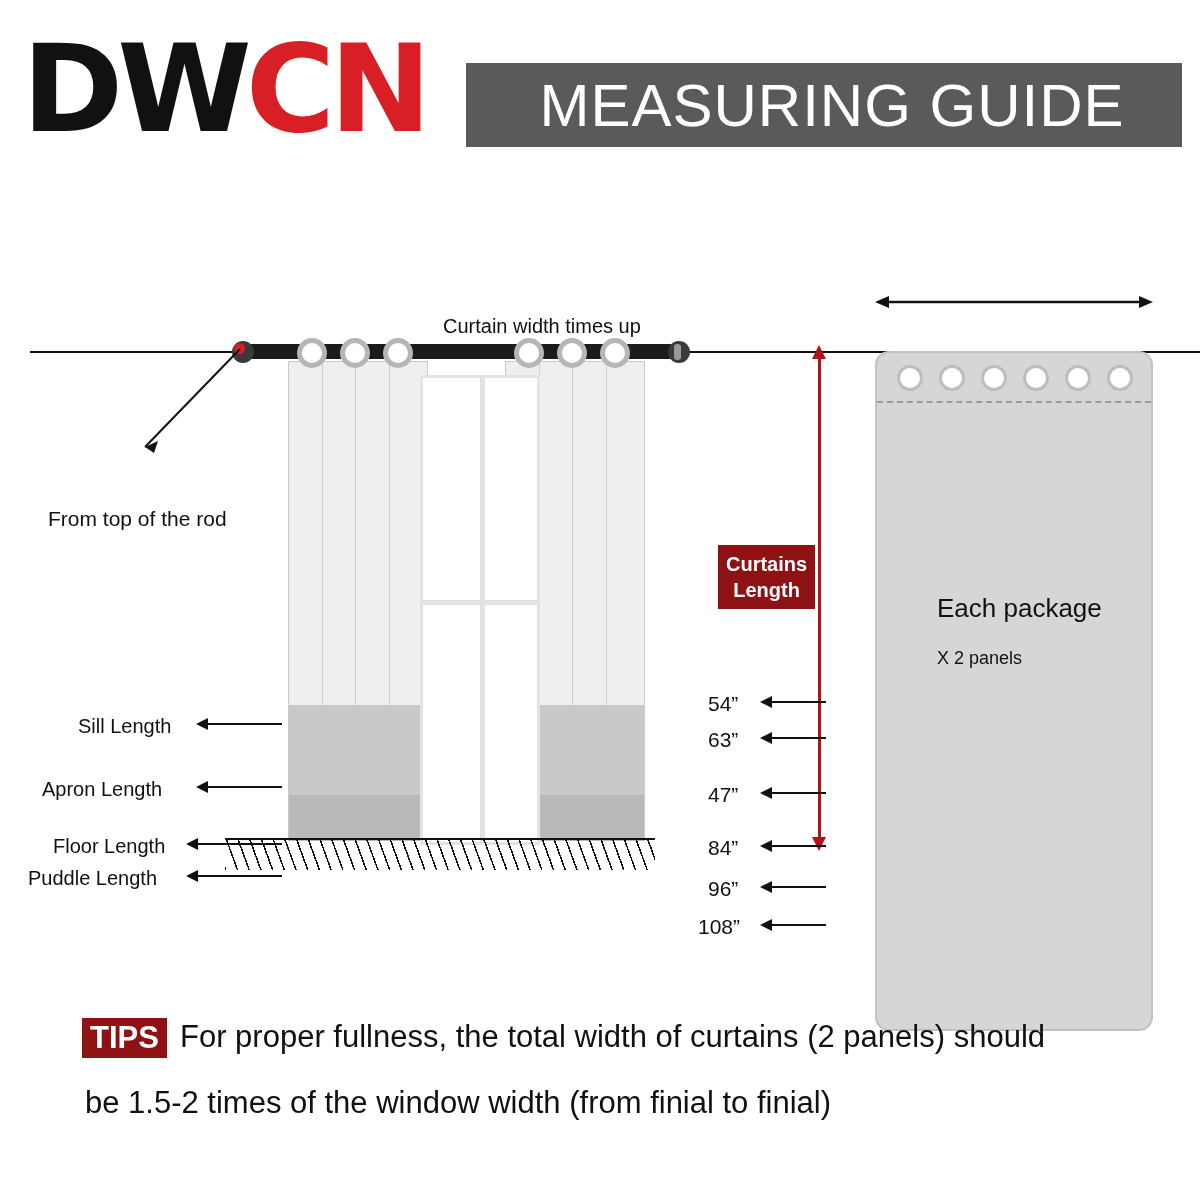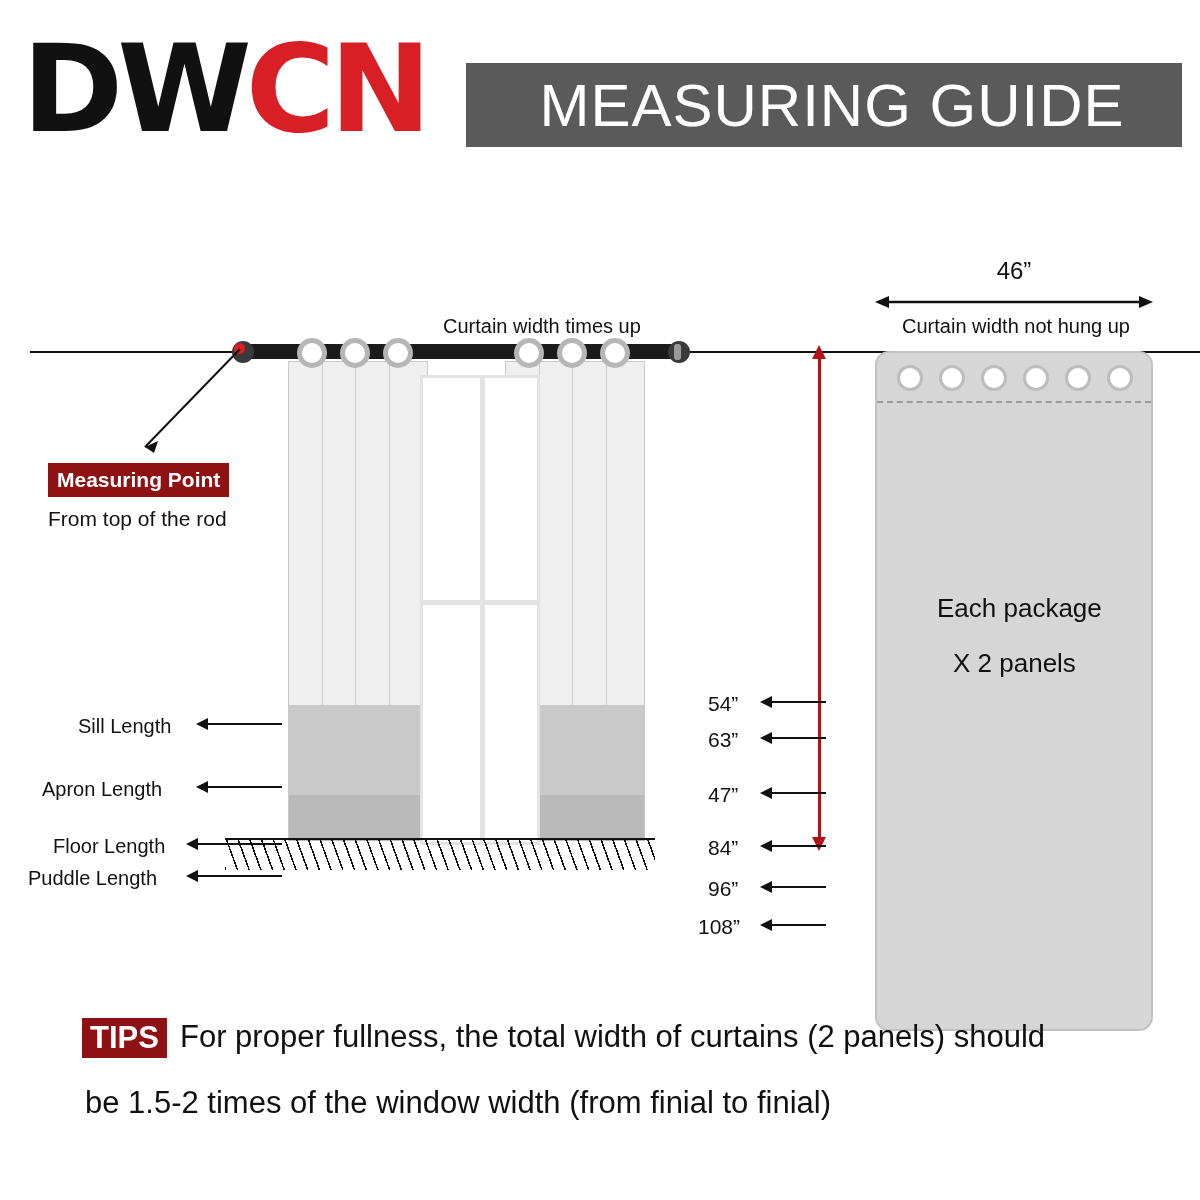--- a/index.html
+++ b/index.html
@@ -126,21 +126,21 @@
   }
   #pkg-header {
     position:absolute; left:0; top:0; width:100%; height:50px;
     border-bottom:2px dashed #9b9b9b;
   }
   .pkg-grommet {
     position:absolute; top:12px; width:26px; height:26px; border-radius:50%;
     background:#ffffff; border:3px solid #bdbdbd;
   }
   #pkg-text1 { position:absolute; left:60px; top:240px; font-size:26px; }
-  #pkg-text2 { position:absolute; left:60px; top:295px; font-size:26px;margin-left:16px; }
+  #pkg-text2 { position:absolute; left:60px; top:295px; font-size:18px; }
 
   
   #width-arrow { position:absolute; left:875px; top:120px; width:278px; height:14px; }
   #width-value { position:absolute; left:875px; top:82px; width:278px; text-align:center; font-size:24px; }
   #width-caption { position:absolute; left:866px; top:140px; width:300px; text-align:center; font-size:20px; }
 
   #curtain-hung-caption { position:absolute; left:443px; top:140px; font-size:20px; }
 
   
   #tips { position:absolute; left:0; top:1005px; width:1200px; height:195px;margin-left:40px; }
@@ -205,21 +205,20 @@
   <div class="grommet" style="left:514px; top:163px;"></div>
   <div class="grommet" style="left:557px; top:163px;"></div>
   <div class="grommet" style="left:600px; top:163px;"></div>
 
   <div id="floor"></div>
 
   <svg style="position:absolute; left:40px; top:160px; width:260px; height:150px;">
     <line x1="200" y1="14" x2="105" y2="112" stroke="#111" stroke-width="2"></line>
     <polygon points="105,112 118,106 114,118" fill="#111"></polygon>
   </svg>
-  <div id="measuring-point">Measuring Point</div>
   <div id="measuring-sub">From top of the rod</div>
 
   <div class="len-label" style="left:78px; top:540px;text-align:center;">Sill Length</div>
   <svg style="position:absolute; left:196px; top:540px; width:90px; height:20px;">
     <line x1="86" y1="9" x2="8" y2="9" stroke="#111" stroke-width="2"></line>
     <polygon points="0,9 12,3 12,15" fill="#111"></polygon>
   </svg>
 
   <div class="len-label" style="left:42px; top:603px;">Apron Length</div>
   <svg style="position:absolute; left:196px; top:603px; width:90px; height:20px;">
@@ -237,20 +236,24 @@
   <svg style="position:absolute; left:186px; top:692px; width:100px; height:20px;">
     <line x1="96" y1="9" x2="8" y2="9" stroke="#111" stroke-width="2"></line>
     <polygon points="0,9 12,3 12,15" fill="#111"></polygon>
   </svg>
 
   <div id="len-bar"></div>
   <svg style="position:absolute; left:808px; top:170px; width:24px; height:510px;">
     <polygon points="11,0 4,14 18,14" fill="#b01418"></polygon>
     <polygon points="11,506 4,492 18,492" fill="#b01418"></polygon>
   </svg>
+  <div id="curtains-length-box">
+    <div>Curtains</div>
+    <div>Length</div>
+  </div>
 
   <div class="size-row" style="left:708px; top:517px;">54”</div>
   <svg style="position:absolute; left:760px; top:517px; width:70px; height:20px;">
     <line x1="66" y1="10" x2="8" y2="10" stroke="#111" stroke-width="2"></line>
     <polygon points="0,10 12,4 12,16" fill="#111"></polygon>
   </svg>
 
   <div class="size-row" style="left:708px; top:553px;">63”</div>
   <svg style="position:absolute; left:760px; top:553px; width:70px; height:20px;">
     <line x1="66" y1="10" x2="8" y2="10" stroke="#111" stroke-width="2"></line>
@@ -274,27 +277,25 @@
     <line x1="66" y1="10" x2="8" y2="10" stroke="#111" stroke-width="2"></line>
     <polygon points="0,10 12,4 12,16" fill="#111"></polygon>
   </svg>
 
   <div class="size-row" style="left:698px; top:740px;">108”</div>
   <svg style="position:absolute; left:760px; top:740px; width:70px; height:20px;">
     <line x1="66" y1="10" x2="8" y2="10" stroke="#111" stroke-width="2"></line>
     <polygon points="0,10 12,4 12,16" fill="#111"></polygon>
   </svg>
 
-  <div id="width-value">46”</div>
   <svg id="width-arrow" viewBox="0 0 278 14" preserveAspectRatio="none">
     <line x1="8" y1="7" x2="270" y2="7" stroke="#111" stroke-width="2.5"></line>
     <polygon points="0,7 14,1 14,13" fill="#111"></polygon>
     <polygon points="278,7 264,1 264,13" fill="#111"></polygon>
   </svg>
-  <div id="width-caption">Curtain width not hung up</div>
 
   <div id="pkg">
     <div id="pkg-header"></div>
     <div class="pkg-grommet" style="left:20px;"></div>
     <div class="pkg-grommet" style="left:62px;"></div>
     <div class="pkg-grommet" style="left:104px;"></div>
     <div class="pkg-grommet" style="left:146px;"></div>
     <div class="pkg-grommet" style="left:188px;"></div>
     <div class="pkg-grommet" style="left:230px;"></div>
     <div id="pkg-text1">Each package</div>

